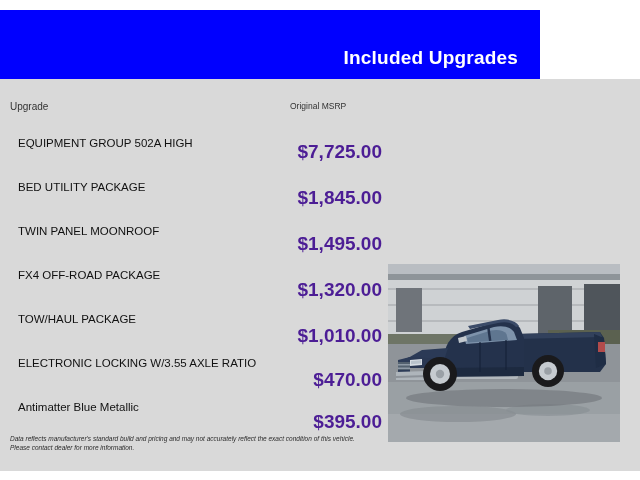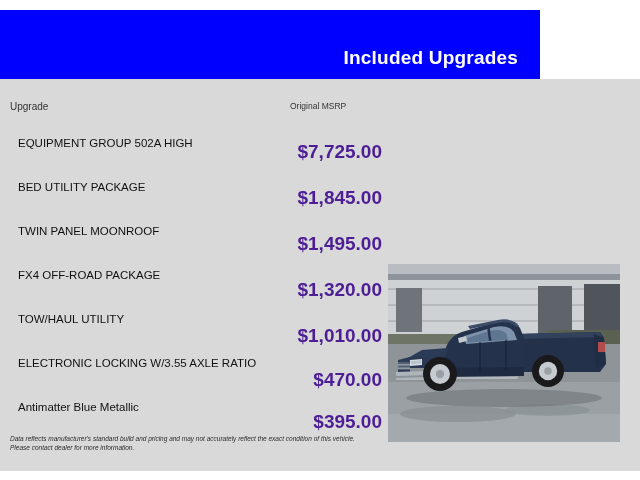--- a/index.html
+++ b/index.html
@@ -173,21 +173,21 @@
         <div class="row-label">TWIN PANEL MOONROOF</div>
         <div class="row-price">$1,495.00</div>
       </div>
 
       <div class="row">
         <div class="row-label">FX4 OFF-ROAD PACKAGE</div>
         <div class="row-price">$1,320.00</div>
       </div>
 
       <div class="row">
-        <div class="row-label">TOW/HAUL UTILITY</div>
+        <div class="row-label">TOW/HAUL PACKAGE</div>
         <div class="row-price">$1,010.00</div>
       </div>
 
       <div class="row">
         <div class="row-label">ELECTRONIC LOCKING W/3.55 AXLE RATIO</div>
         <div class="row-price">$470.00</div>
       </div>
 
       <div class="row">
         <div class="row-label">Antimatter Blue Metallic</div>

